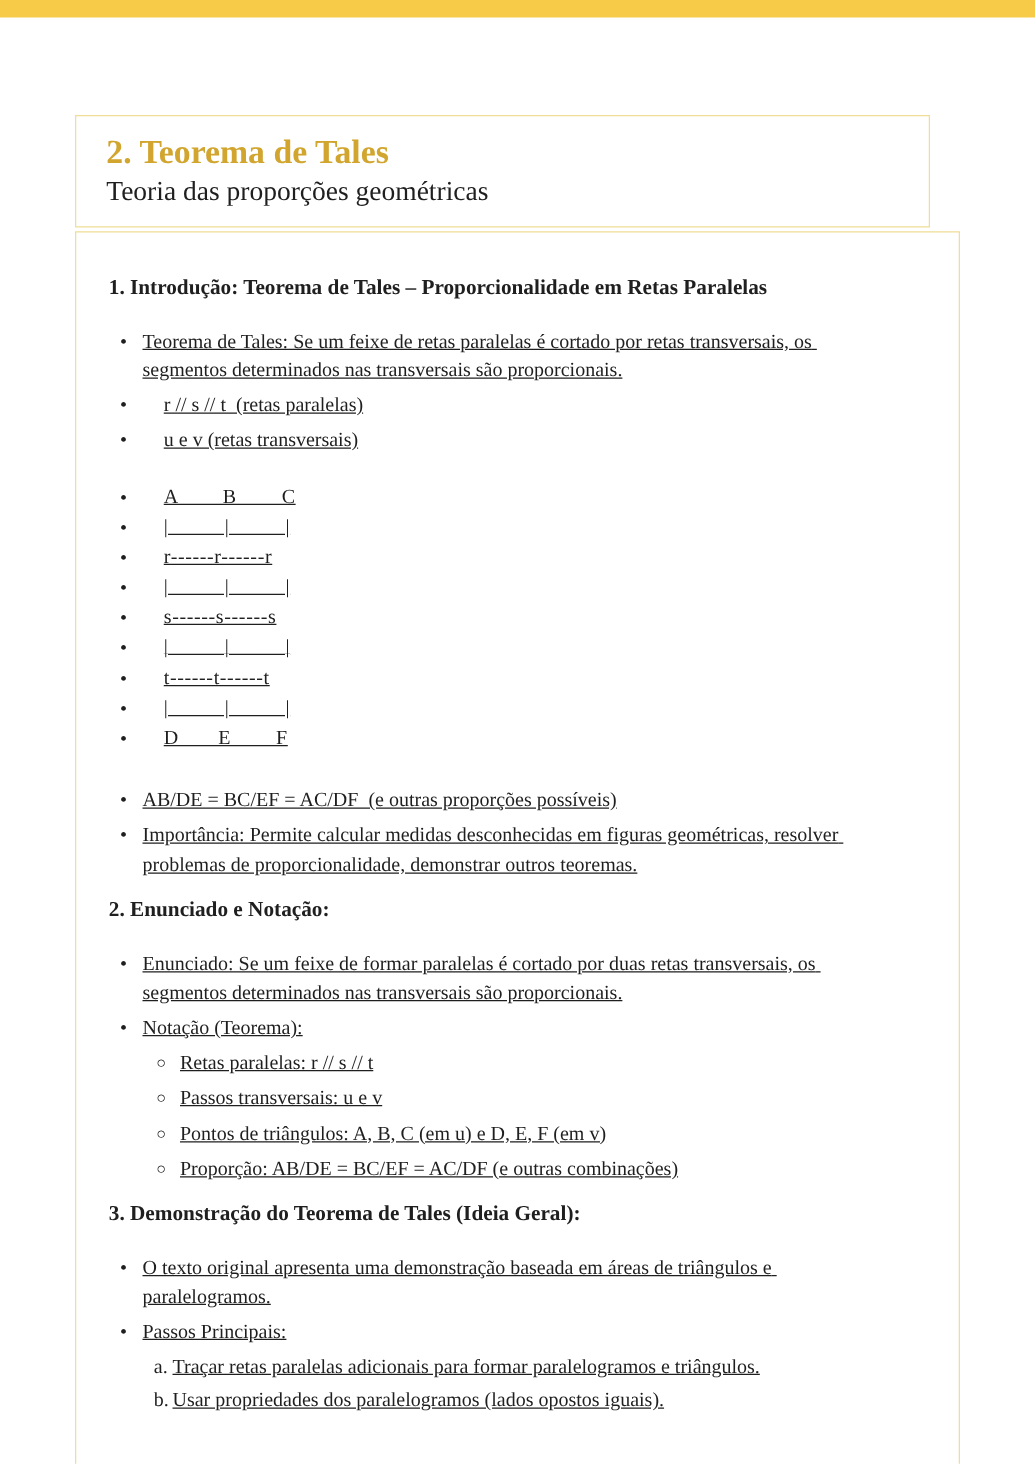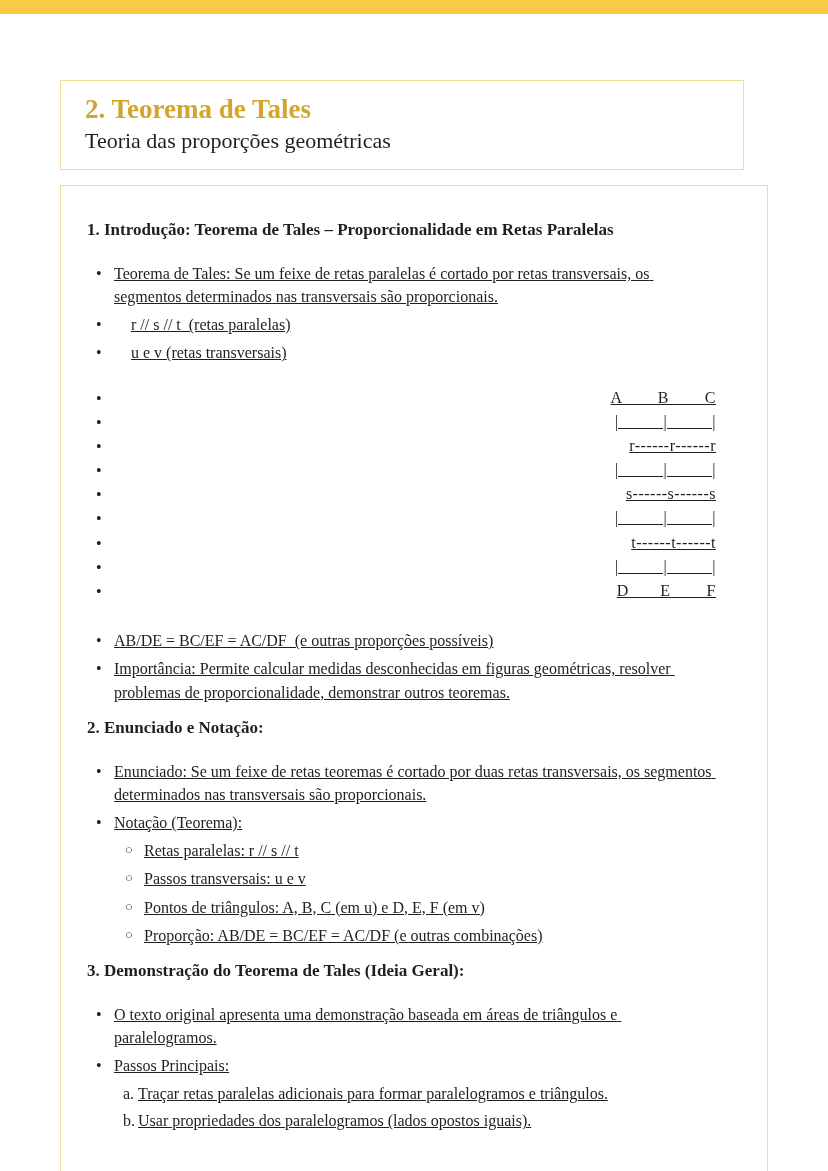--- a/index.html
+++ b/index.html
@@ -12,21 +12,21 @@
     overflow: hidden;
   }
   .topbar {
     position: absolute;
     top: 0; left: 0;
     width: 828px; height: 14px;
     background: #F7CB47;
   }
   .title-card {
     position: absolute;
-    left: 60px; top: 80px;
+    left: 60px; top: 92px;
     width: 684px;
     border: 1px solid #F0DD96;
     background: #ffffff;
     padding: 13px 24px 15px 24px;
   }
   .page-title {
     font-size: 27px;
     font-weight: bold;
     color: #D1A52E;
     line-height: 1.15;
@@ -61,21 +61,21 @@
   }
   .bullet-marker {
     flex: 0 0 18px;
     font-size: 16px;
     line-height: 1.45;
   }
   .bullet-text { flex: 1; white-space: pre-wrap; text-decoration: underline; }
   .bullet-text.indent { padding-left: 17px; }
   .diagram-group { margin: 22px 0 26px 0; }
   .diagram-group .bullet-row { margin-bottom: 1px; line-height: 1.42; }
-  .diagram-row { white-space: pre; padding-left: 17px; letter-spacing: 0.5px; text-align: right; }
+  .diagram-row { white-space: pre; padding-left: 17px; letter-spacing: 0.5px; }
   .sub-list { margin-left: 38px; }
   .sub-bullet-row {
     display: flex;
     align-items: flex-start;
     margin: 0 0 5px 0;
     line-height: 1.45;
     font-size: 16px;
   }
   .sub-bullet-marker {
     flex: 0 0 19px;
@@ -164,21 +164,21 @@
   </div>
   <div class="bullet-row">
     <span class="bullet-marker">•</span>
     <span class="bullet-text">Importância: Permite calcular medidas desconhecidas em figuras geométricas, resolver problemas de proporcionalidade, demonstrar outros teoremas.</span>
   </div>
 
   <div class="section-heading spaced">2. Enunciado e Notação:</div>
 
   <div class="bullet-row">
     <span class="bullet-marker">•</span>
-    <span class="bullet-text">Enunciado: Se um feixe de retas teoremas é cortado por duas retas transversais, os segmentos determinados nas transversais são proporcionais.</span>
+    <span class="bullet-text">Enunciado: Se um feixe de formar paralelas é cortado por duas retas transversais, os segmentos determinados nas transversais são proporcionais.</span>
   </div>
   <div class="bullet-row">
     <span class="bullet-marker">•</span>
     <span class="bullet-text">Notação (Teorema):</span>
   </div>
 
   <div class="sub-list">
     <div class="sub-bullet-row">
       <span class="sub-bullet-marker">○</span>
       <span class="bullet-text">Retas paralelas: r // s // t</span>

